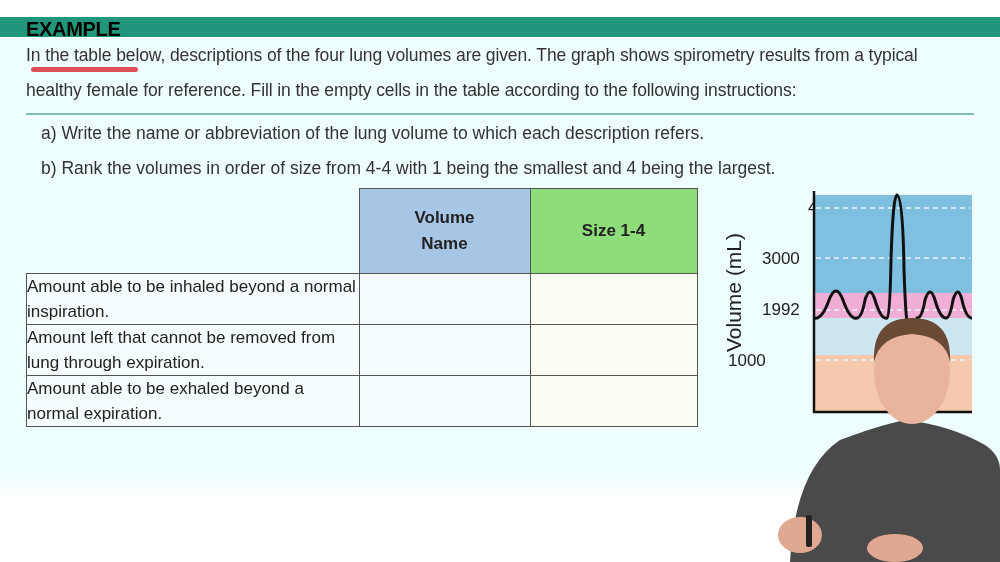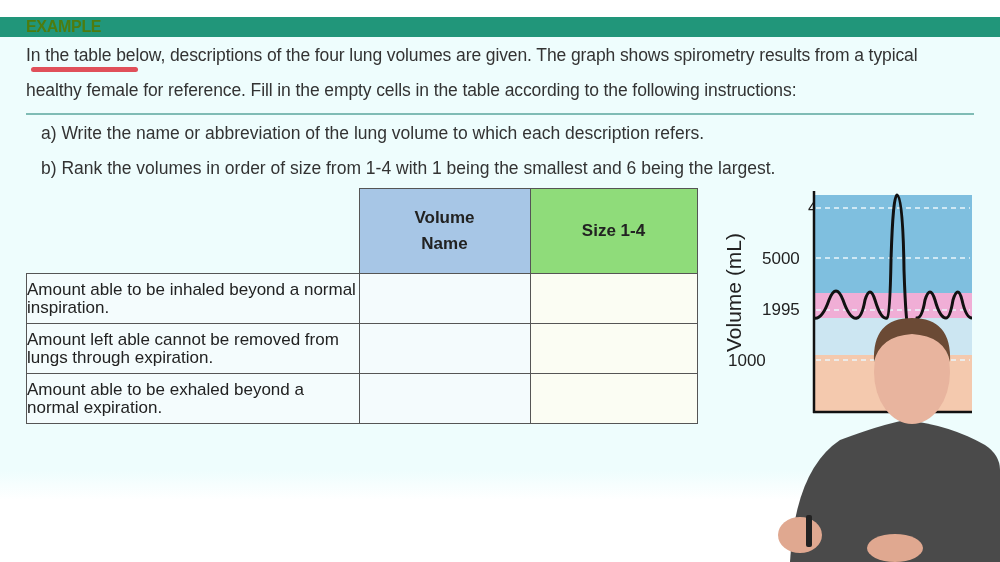--- a/index.html
+++ b/index.html
@@ -1,30 +1,30 @@
 <!DOCTYPE html>
 <html><head>
 <meta charset="utf-8">
 <style>
   html,body{margin:0;padding:0;}
   body{width:1000px;height:562px;position:relative;overflow:hidden;background:#ffffff;font-family:"Liberation Sans",sans-serif;}
   .panel{position:absolute;left:0;top:0;width:1000px;height:500px;background:linear-gradient(#eefdfd 0,#eefdfd 470px,#ffffff 500px);}
   .topstrip{position:absolute;left:0;top:0;width:1000px;height:17px;background:#ffffff;}
   .header-bar{position:absolute;left:0;top:17px;width:1000px;height:20px;background:#21967a;}
-  .header-label{position:absolute;left:26px;top:18px;font-size:16px;font-weight:bold;color:#4d7c0f;letter-spacing:-0.3px;}
+  .header-label{position:absolute;left:26px;top:18px;font-size:20px;font-weight:bold;color:#000000;letter-spacing:-0.3px;}
   .intro{position:absolute;left:26px;font-size:17.5px;color:#333;white-space:nowrap;letter-spacing:-0.1px;}
   .underline{position:absolute;left:31px;top:67px;width:107px;height:5px;border-radius:3px;background:#e0505a;}
   .rule{position:absolute;left:26px;top:113px;width:948px;height:2px;background:#7fbcb5;}
   .instr{position:absolute;left:26px;font-size:17.5px;color:#333;white-space:nowrap;margin-left:15px;}
   table.lung{position:absolute;left:26px;top:188px;border-collapse:collapse;font-size:17px;color:#222;}
   table.lung td,table.lung th{border:1.5px solid #555;padding:0;}
   th.blank{border:none !important;background:transparent;width:332px;}
   th.vol{background:#a7c6e6;width:170px;height:64px;font-weight:bold;font-size:17px;line-height:26px;}
   th.size{background:#8fdc7a;width:166px;height:64px;font-weight:bold;font-size:17px;}
-  td.desc{background:#f4fcfd;padding:4px 10px 4px 12px;height:49px;line-height:18px;text-align:left;}
+  td.desc{background:#f4fcfd;padding:4px 10px 4px 12px;height:49px;line-height:25px;text-align:left;}
   td.vn{background:#f4fbfd;}
   td.sz{background:#fbfdf3;}
   .chart{position:absolute;left:700px;top:185px;width:300px;height:240px;}
   .ylabel{position:absolute;left:706px;top:300px;transform:rotate(-90deg);transform-origin:left top;font-size:21px;color:#222;white-space:nowrap;}
   .tick{position:absolute;font-size:17px;color:#222;}
   .person{position:absolute;left:770px;top:318px;width:230px;height:244px;}
 </style>
 </head>
 <body>
 
@@ -32,53 +32,53 @@
 <div class="topstrip"></div>
 <div class="header-bar"></div>
 <div class="header-label">EXAMPLE</div>
 
 <div class="intro" style="top:45px;">In the table below, descriptions of the four lung volumes are given. The graph shows spirometry results from a typical</div>
 <div class="underline"></div>
 <div class="intro" style="top:80px;">healthy female for reference. Fill in the empty cells in the table according to the following instructions:</div>
 <div class="rule"></div>
 
 <div class="instr" style="top:123px;">a) Write the name or abbreviation of the lung volume to which each description refers.</div>
-<div class="instr" style="top:158px;">b) Rank the volumes in order of size from 1-4 with 1 being the smallest and 6 being the largest.</div>
+<div class="instr" style="top:158px;">b) Rank the volumes in order of size from 4-4 with 1 being the smallest and 4 being the largest.</div>
 
 <table class="lung">
   <tbody>
       <tr>
     <th class="blank"></th>
     <th class="vol">
           <div style="width:90px;margin:16px auto;">Volume Name</div>
         </th>
     <th class="size">Size 1-4</th>
   </tr>
   <tr>
     <td class="desc">Amount able to be inhaled beyond a normal inspiration.</td>
     <td class="vn"></td>
     <td class="sz"></td>
   </tr>
   <tr>
-    <td class="desc">Amount left able cannot be removed from lungs through expiration.</td>
+    <td class="desc">Amount left that cannot be removed from lung through expiration.</td>
     <td class="vn"></td>
     <td class="sz"></td>
   </tr>
   <tr>
     <td class="desc">Amount able to be exhaled beyond a normal expiration.</td>
     <td class="vn"></td>
     <td class="sz"></td>
   </tr>
 </tbody>
   </table>
 
 <div class="ylabel" style="top:352px;left:722px;">Volume (mL)</div>
 <div class="tick" style="left:808px;top:198px;">4000</div>
-<div class="tick" style="left:762px;top:249px;">5000</div>
-<div class="tick" style="left:762px;top:300px;">1995</div>
+<div class="tick" style="left:762px;top:249px;">3000</div>
+<div class="tick" style="left:762px;top:300px;">1992</div>
 <div class="tick" style="left:728px;top:351px;text-align:center;">1000</div>
 
 <svg class="chart" viewBox="700 185 300 240" width="300" height="240">
   <rect x="814" y="195" width="158" height="98" fill="#7fbfdf"></rect>
   <rect x="814" y="293" width="158" height="25" fill="#f0aed6"></rect>
   <rect x="814" y="318" width="158" height="37" fill="#cce6f2"></rect>
   <rect x="814" y="355" width="158" height="57" fill="#f4c9ae"></rect>
   <g stroke="#eaf6fb" stroke-width="1.3" stroke-dasharray="5,4">
     <line x1="816" y1="208" x2="970" y2="208"></line>
     <line x1="816" y1="258" x2="970" y2="258"></line>

